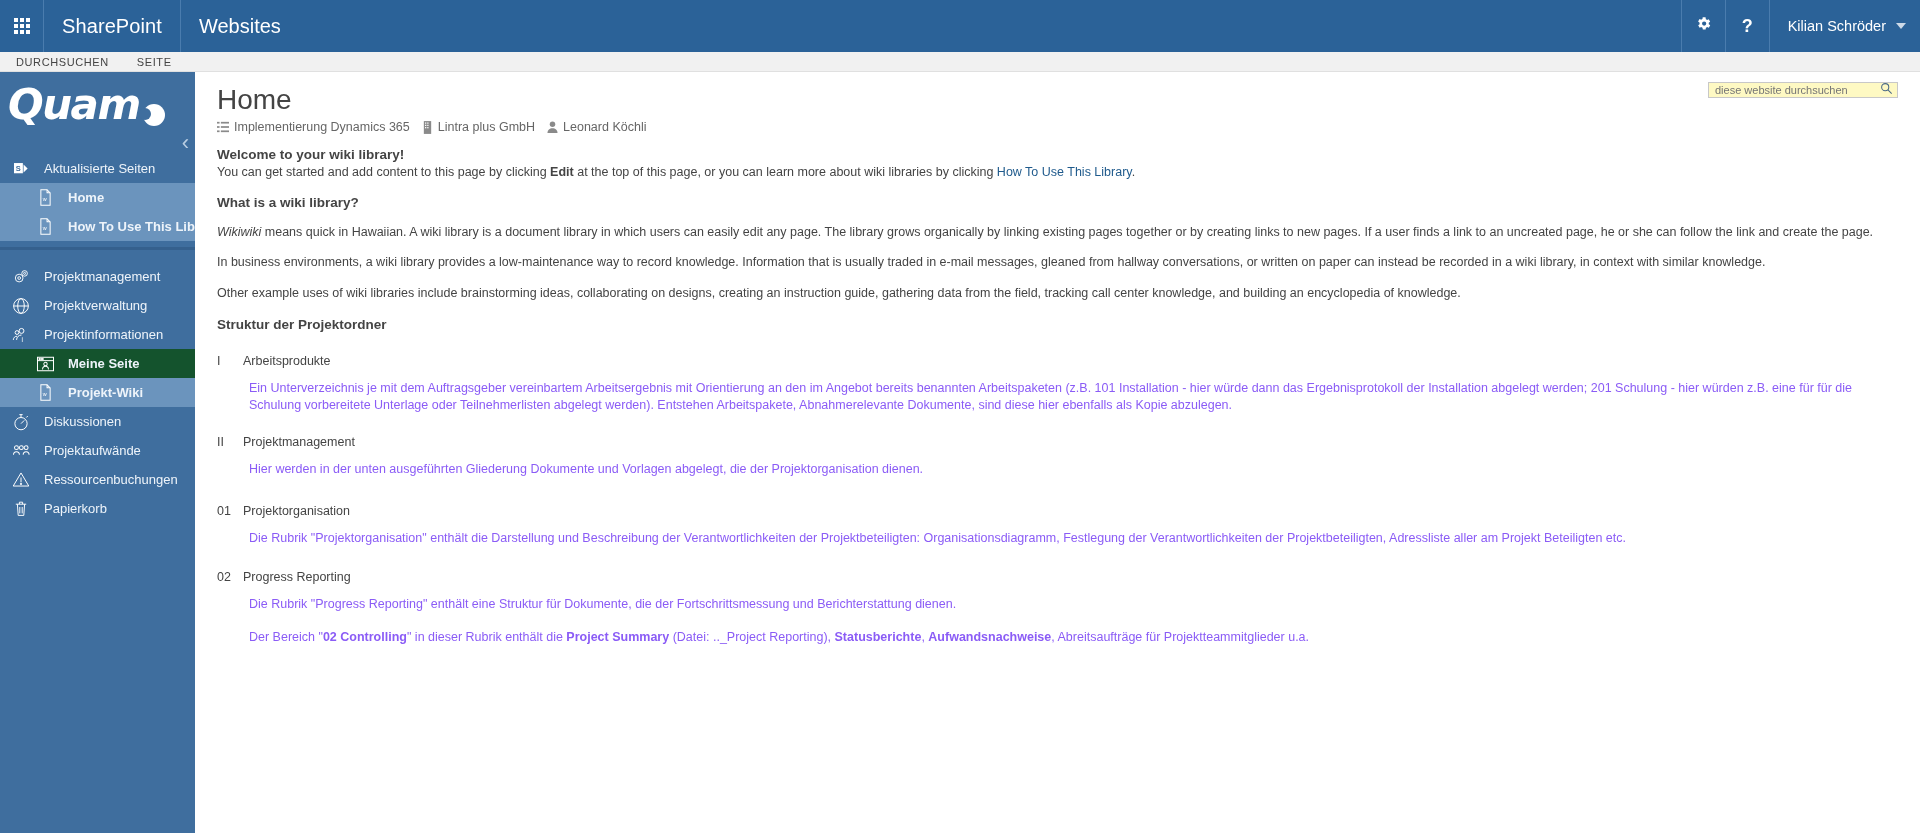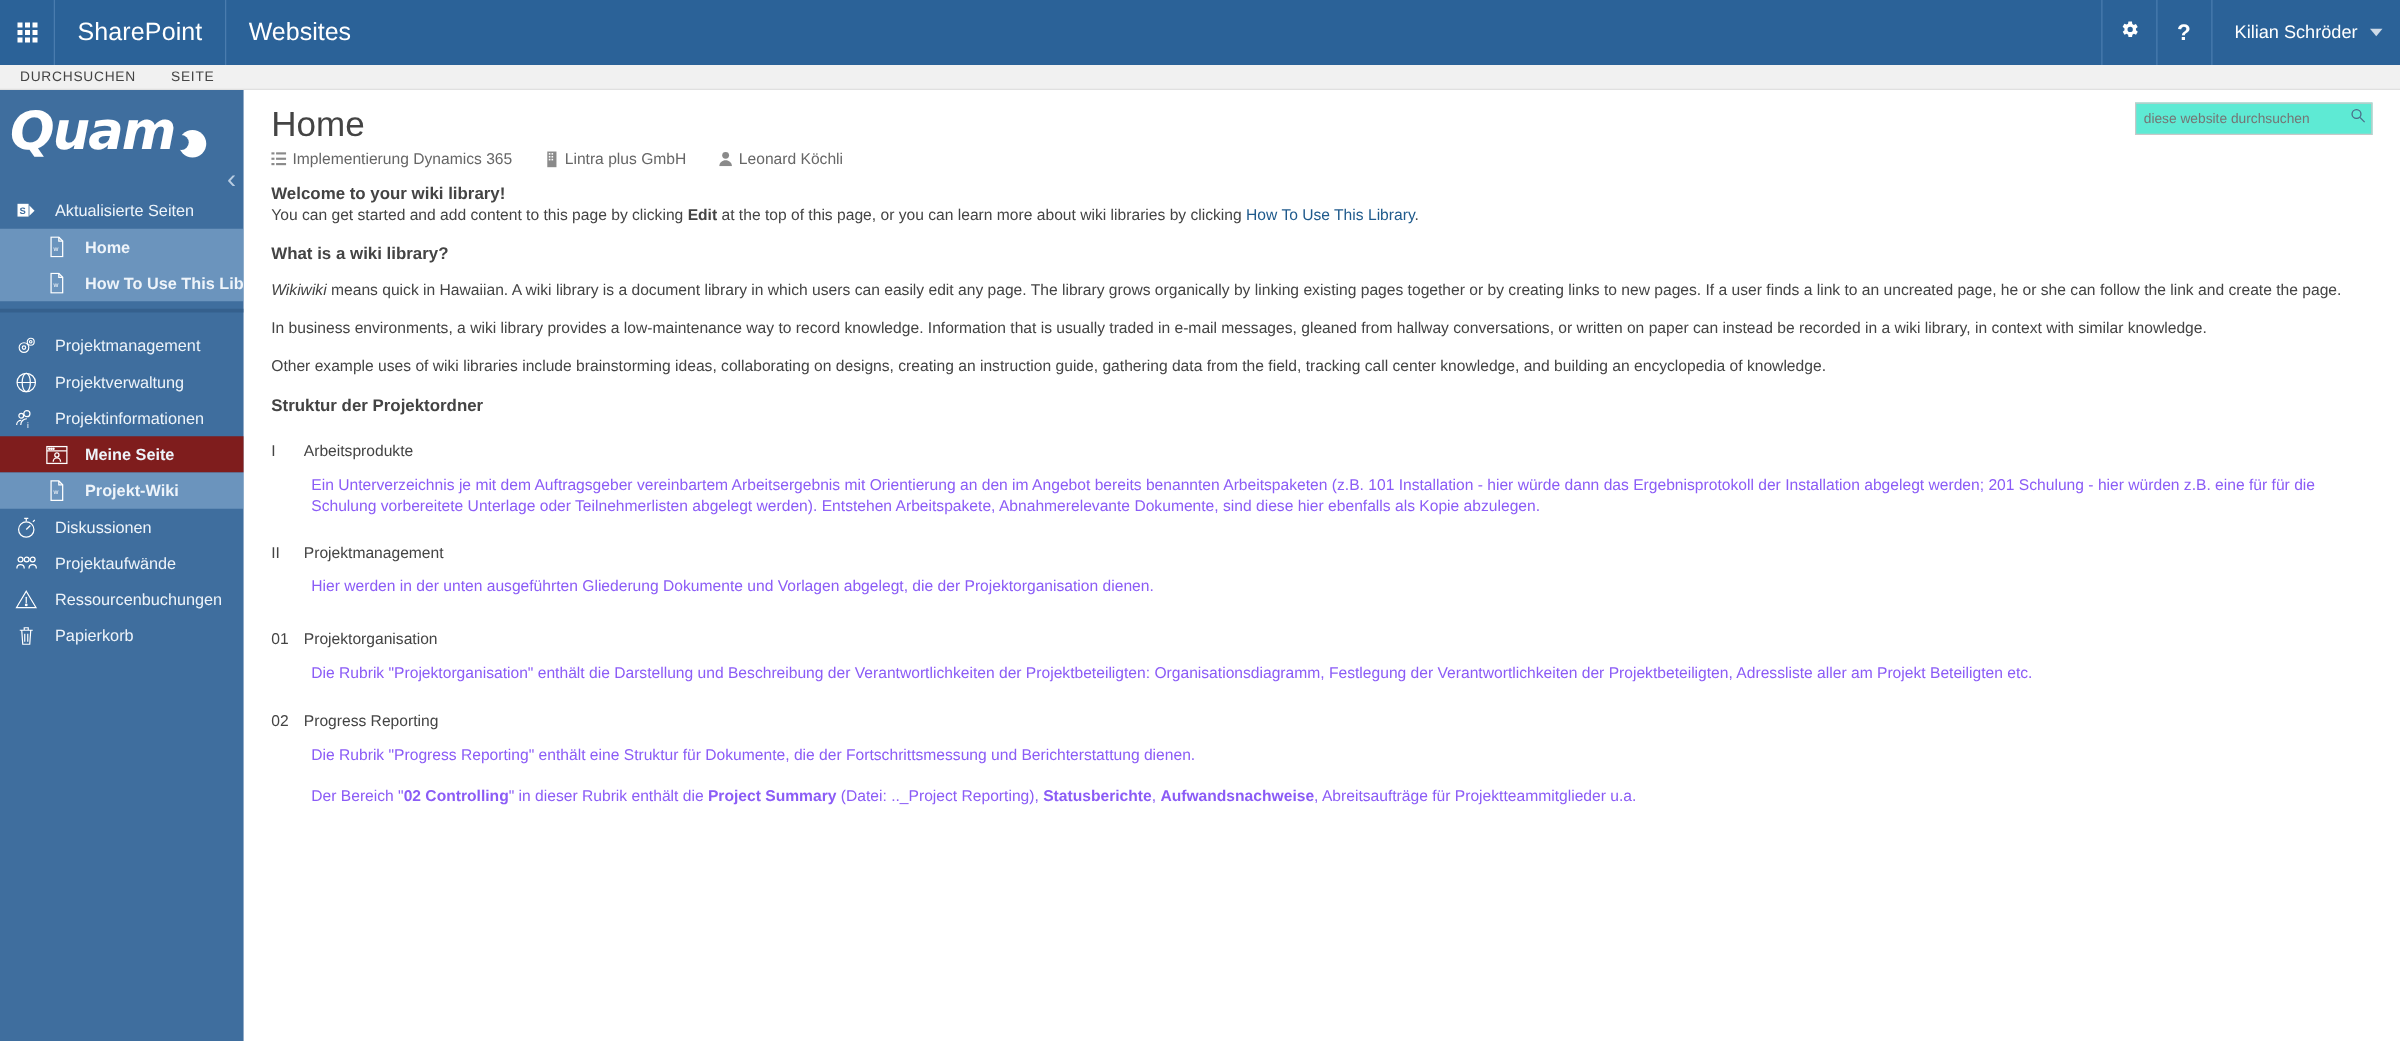--- a/index.html
+++ b/index.html
@@ -104,51 +104,51 @@
   .nav-group { margin-top: 22px; }
   .nav-item {
     display: flex; align-items: center; gap: 12px;
     height: 29px; padding-left: 10px; cursor: pointer;
     font-size: 13px; color: #eef4fa; white-space: nowrap;
   }
   .nav-item .ic { width: 22px; display:flex; align-items:center; justify-content:center; flex-shrink: 0; }
   .nav-item.sub { padding-left: 34px; }
   .nav-item.sub .lbl { font-weight: bold; }
   .nav-item.selected { background: #6b94bd; }
-  .nav-item.selected-light { background: #7f1d1d; }
+  .nav-item.selected-light { background: #14532d; }
   .nav-divider { height: 3px; background: #35608d; margin: 6px 0 0 0; }
   .nav-block-2 { margin-top: 12px; }
 
   
   .main {
     flex: 1; background: #fff; position: relative;
     padding: 0 20px 0 22px; overflow: hidden;
   }
   .search-box {
     position: absolute; right: 22px; top: 10px;
-    width: 190px; height: 26px;
-    border: 1px solid #c8c8c8; background: #5eead4;
+    width: 190px; height: 16px;
+    border: 1px solid #c8c8c8; background: #fef9c3;
     display: flex; align-items: center;
   }
   .search-box input {
     flex: 1; border: none; outline: none; height: 20px;
     font-size: 11px; color: #767676; padding: 0 6px;
     font-family: "Liberation Sans", sans-serif; background: transparent;
   }
   .search-btn {
     width: 22px; height: 20px; display:flex; align-items:center; justify-content:center;
     cursor: pointer; color: #4b6a87;
   }
 
   .page-title {
     font-size: 28px; color: #444; font-weight: 300;
     padding-top: 12px; line-height: 32px;
   }
   .page-meta {
-    display: flex; align-items: center; gap: 26px;
+    display: flex; align-items: center; gap: 12px;
     margin-top: 4px; font-size: 12.5px; color: #666;
   }
   .meta-item { display: flex; align-items: center; gap: 5px; cursor: pointer; }
   .meta-item .mi { color: #8a8a8a; display:flex; align-items:center; }
 
   .wiki-body { margin-top: 13px; }
   .wiki-h { font-size: 13.5px; font-weight: bold; color: #444; }
   .wiki-p { font-size: 12.5px; color: #444; line-height: 16.5px; margin-top: 2px; }
   .wiki-p.gap { margin-top: 14px; }
   .wiki-link { color: #1f5a8c; text-decoration: none; cursor: pointer; }

